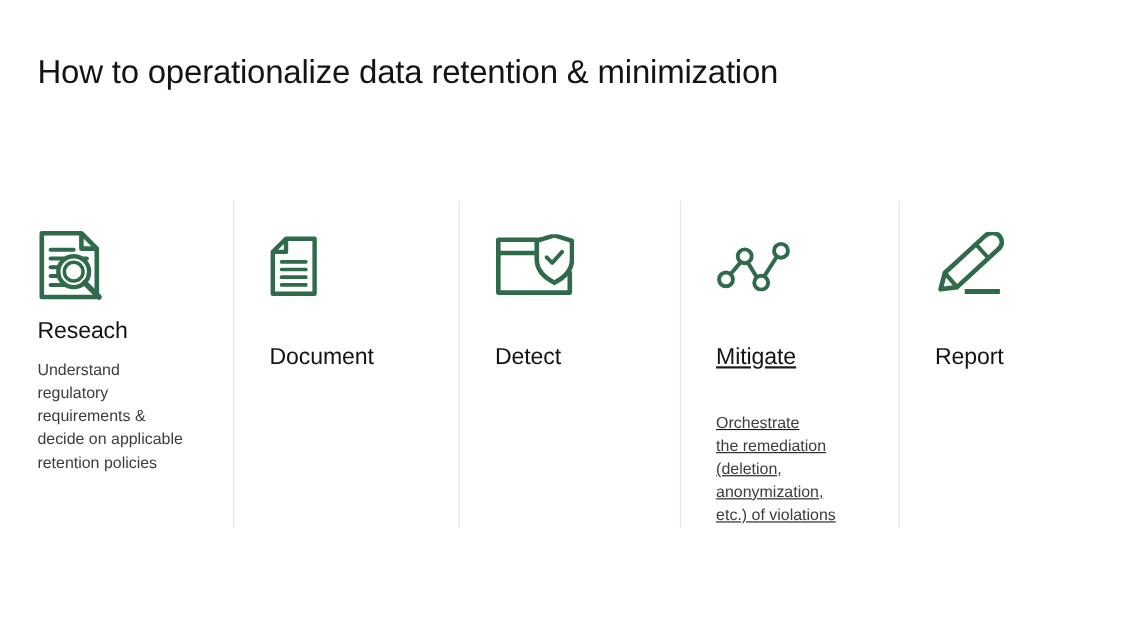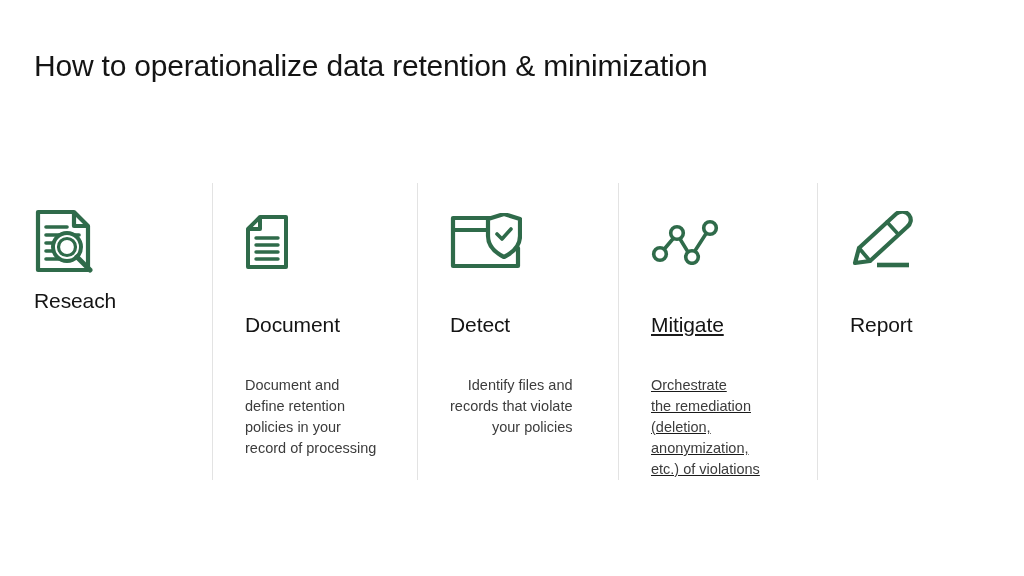--- a/index.html
+++ b/index.html
@@ -118,54 +118,52 @@
           <line x1="12" y1="26" x2="45" y2="26" stroke="#2f6b4a" stroke-width="3.6" stroke-linecap="round"></line>
           <line x1="12" y1="34" x2="45" y2="34" stroke="#2f6b4a" stroke-width="3.6" stroke-linecap="round"></line>
           <line x1="12" y1="42" x2="45" y2="42" stroke="#2f6b4a" stroke-width="3.6" stroke-linecap="round"></line>
           <line x1="12" y1="50" x2="38" y2="50" stroke="#2f6b4a" stroke-width="3.6" stroke-linecap="round"></line>
           <circle cx="33" cy="38" r="14" stroke="#2f6b4a" stroke-width="4" fill="#ffffff"></circle>
           <circle cx="33" cy="38" r="8.5" stroke="#2f6b4a" stroke-width="3.2" fill="#ffffff"></circle>
           <line x1="43" y1="48" x2="56" y2="61" stroke="#2f6b4a" stroke-width="5" stroke-linecap="round"></line>
         </svg>
       </div>
       <div class="col-heading">Reseach</div>
+      <div class="col-desc">Understand
+regulatory
+requirements &amp;
+decide on applicable
+retention policies</div>
     </div>
 
     <div class="column col-1">
       <div class="icon-box">
         <svg width="44" height="56" viewBox="0 0 44 56" fill="none">
           <path d="M3 15 L15 3 H41 V53 H3 Z" stroke="#2f6b4a" stroke-width="4" stroke-linejoin="round" fill="none"></path>
           <path d="M15 3 V15 H3" stroke="#2f6b4a" stroke-width="4" stroke-linejoin="round" fill="none"></path>
           <line x1="11" y1="24" x2="33" y2="24" stroke="#2f6b4a" stroke-width="3.4" stroke-linecap="round"></line>
           <line x1="11" y1="31" x2="33" y2="31" stroke="#2f6b4a" stroke-width="3.4" stroke-linecap="round"></line>
           <line x1="11" y1="38" x2="33" y2="38" stroke="#2f6b4a" stroke-width="3.4" stroke-linecap="round"></line>
           <line x1="11" y1="45" x2="33" y2="45" stroke="#2f6b4a" stroke-width="3.4" stroke-linecap="round"></line>
         </svg>
       </div>
       <div class="col-heading">Document</div>
-      <div class="col-desc">Document and
-define retention
-policies in your
-record of processing</div>
     </div>
 
     <div class="column col-2">
       <div class="icon-box">
         <svg width="72" height="58" viewBox="0 0 72 58" fill="none">
           <path d="M68 35 V53 H3 V5 H46" stroke="#2f6b4a" stroke-width="4.2" stroke-linejoin="round" stroke-linecap="round" fill="none"></path>
           <line x1="3" y1="17" x2="40" y2="17" stroke="#2f6b4a" stroke-width="4" stroke-linecap="round"></line>
           <path d="M46 7 L46 27 C46 36 53 42 46 42 Z" fill="#ffffff" stroke="none"></path>
           <path d="M38 6 L54 1 L70 6 V23 C70 33 62 40 54 44 C46 40 38 33 38 23 Z" fill="#ffffff" stroke="#2f6b4a" stroke-width="4.2" stroke-linejoin="round"></path>
           <path d="M47 21 L52 26 L61 16" stroke="#2f6b4a" stroke-width="3.6" stroke-linecap="round" stroke-linejoin="round" fill="none"></path>
         </svg>
       </div>
       <div class="col-heading">Detect</div>
-      <div class="col-desc">Identify files and
-records that violate
-your policies</div>
     </div>
 
     <div class="column col-3">
       <div class="icon-box">
         <svg width="68" height="46" viewBox="0 0 68 46" fill="none">
           <line x1="10" y1="34" x2="26" y2="15" stroke="#2f6b4a" stroke-width="3.6" stroke-linecap="round"></line>
           <line x1="26" y1="15" x2="40" y2="38" stroke="#2f6b4a" stroke-width="3.6" stroke-linecap="round"></line>
           <line x1="40" y1="38" x2="58" y2="10" stroke="#2f6b4a" stroke-width="3.6" stroke-linecap="round"></line>
           <circle cx="9" cy="35" r="6.3" stroke="#2f6b4a" stroke-width="3.6" fill="#ffffff"></circle>
           <circle cx="26" cy="14" r="6.3" stroke="#2f6b4a" stroke-width="3.6" fill="#ffffff"></circle>

